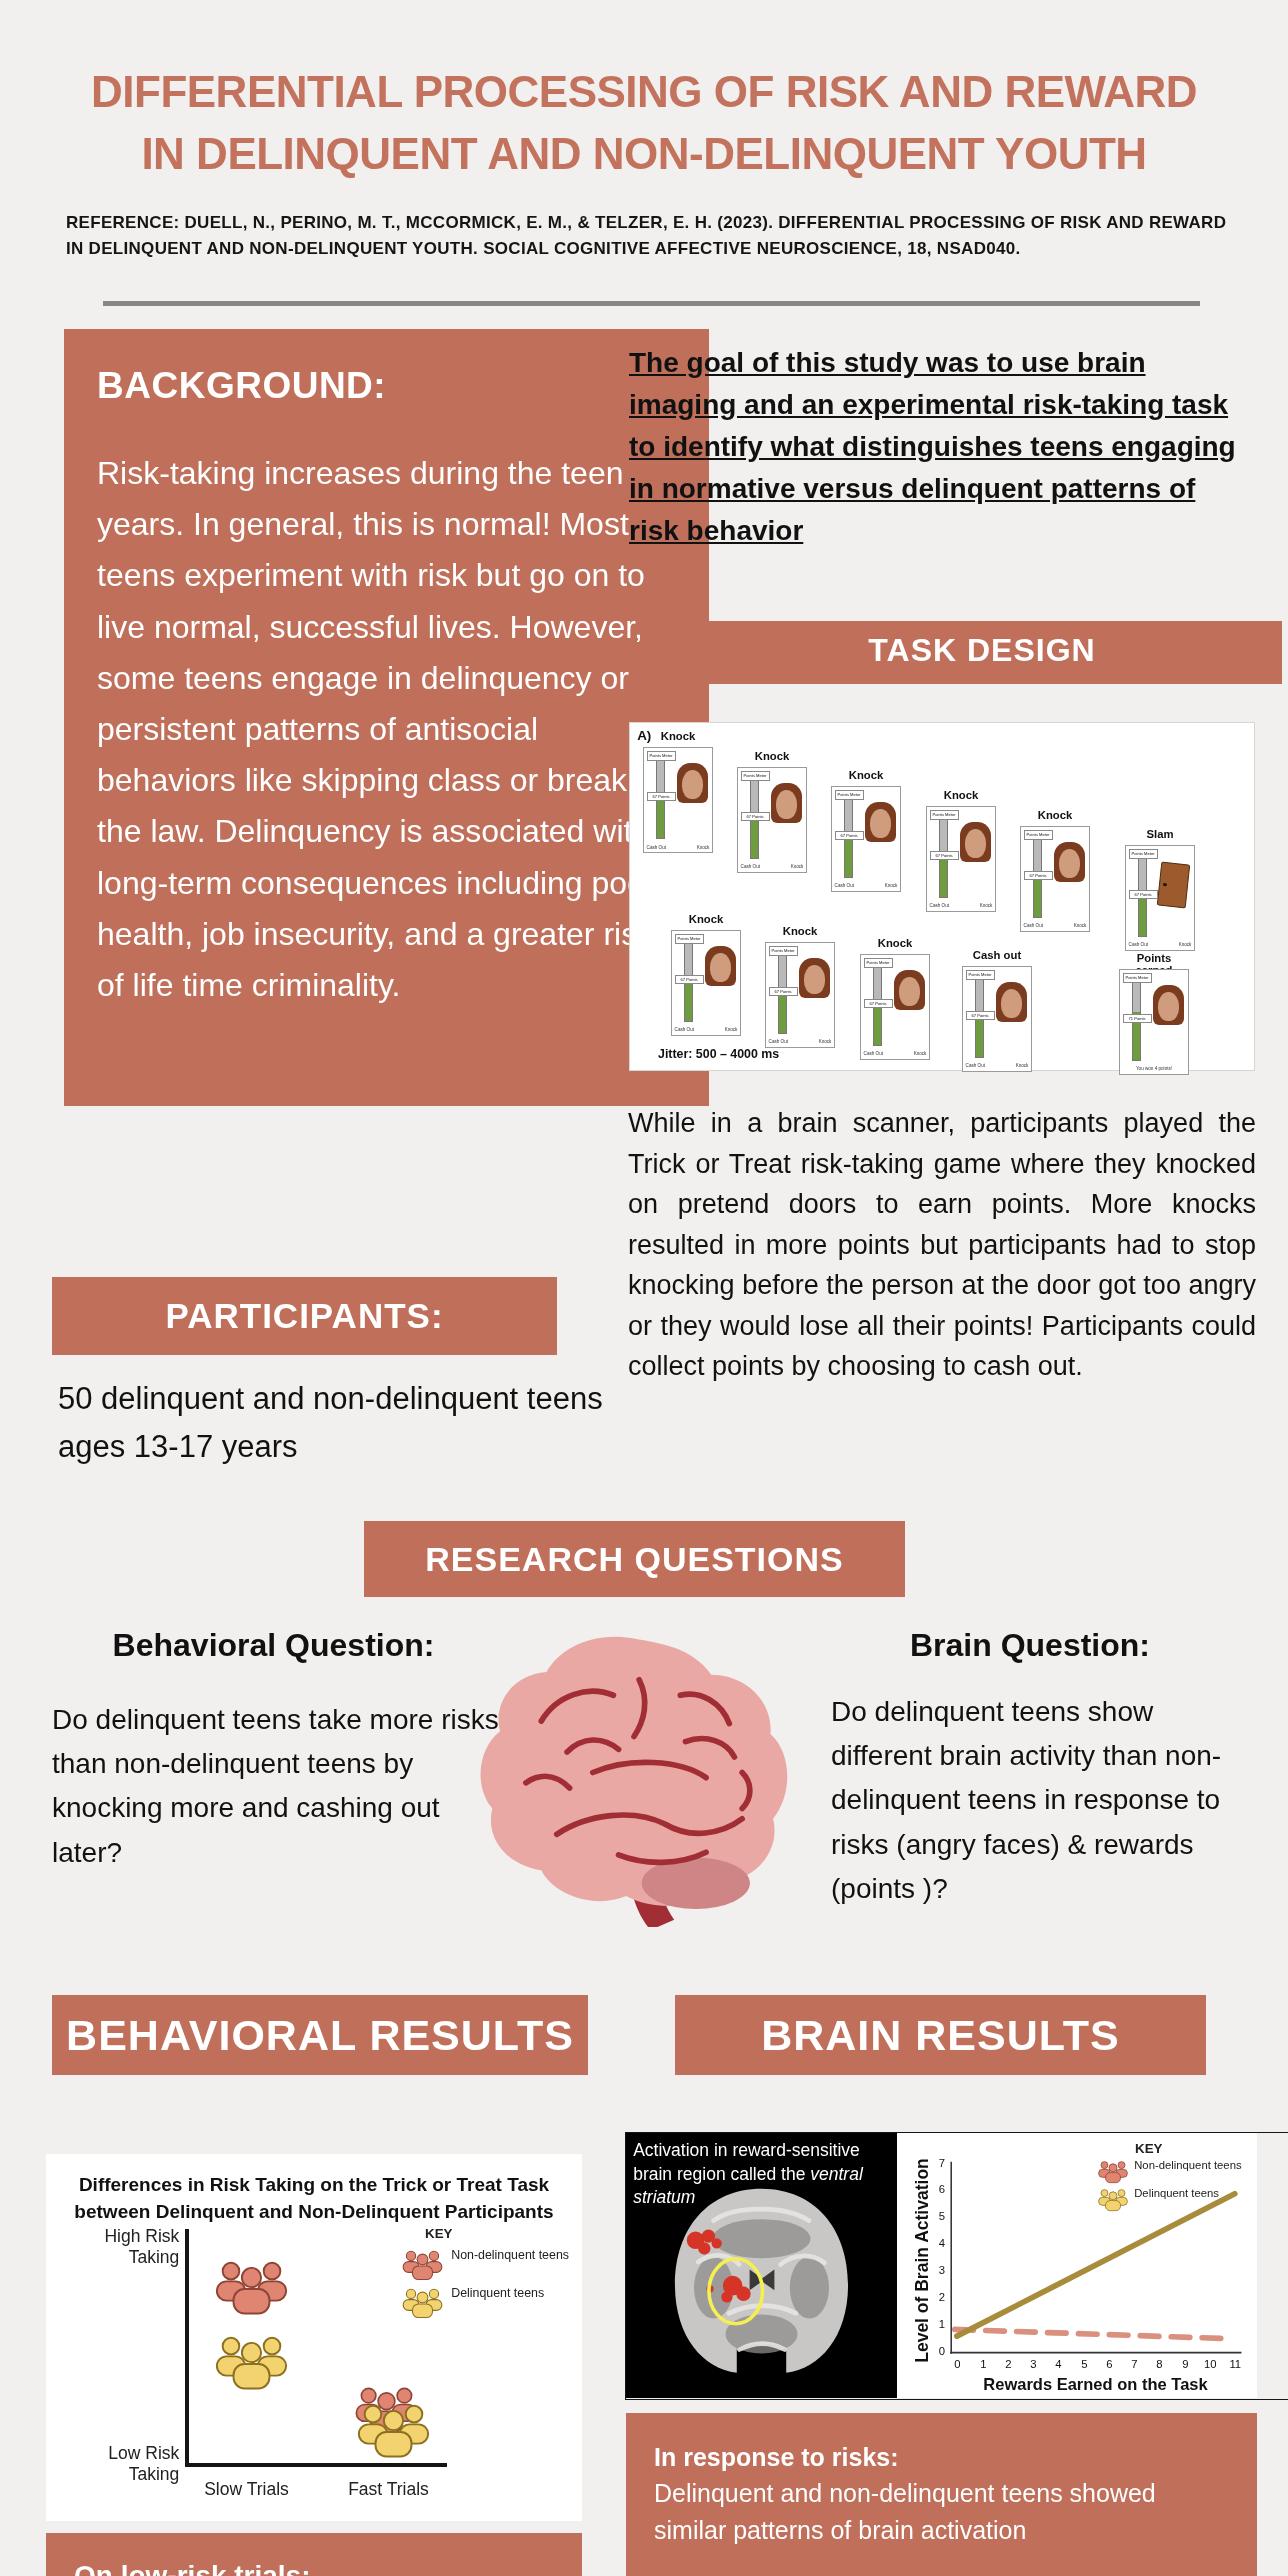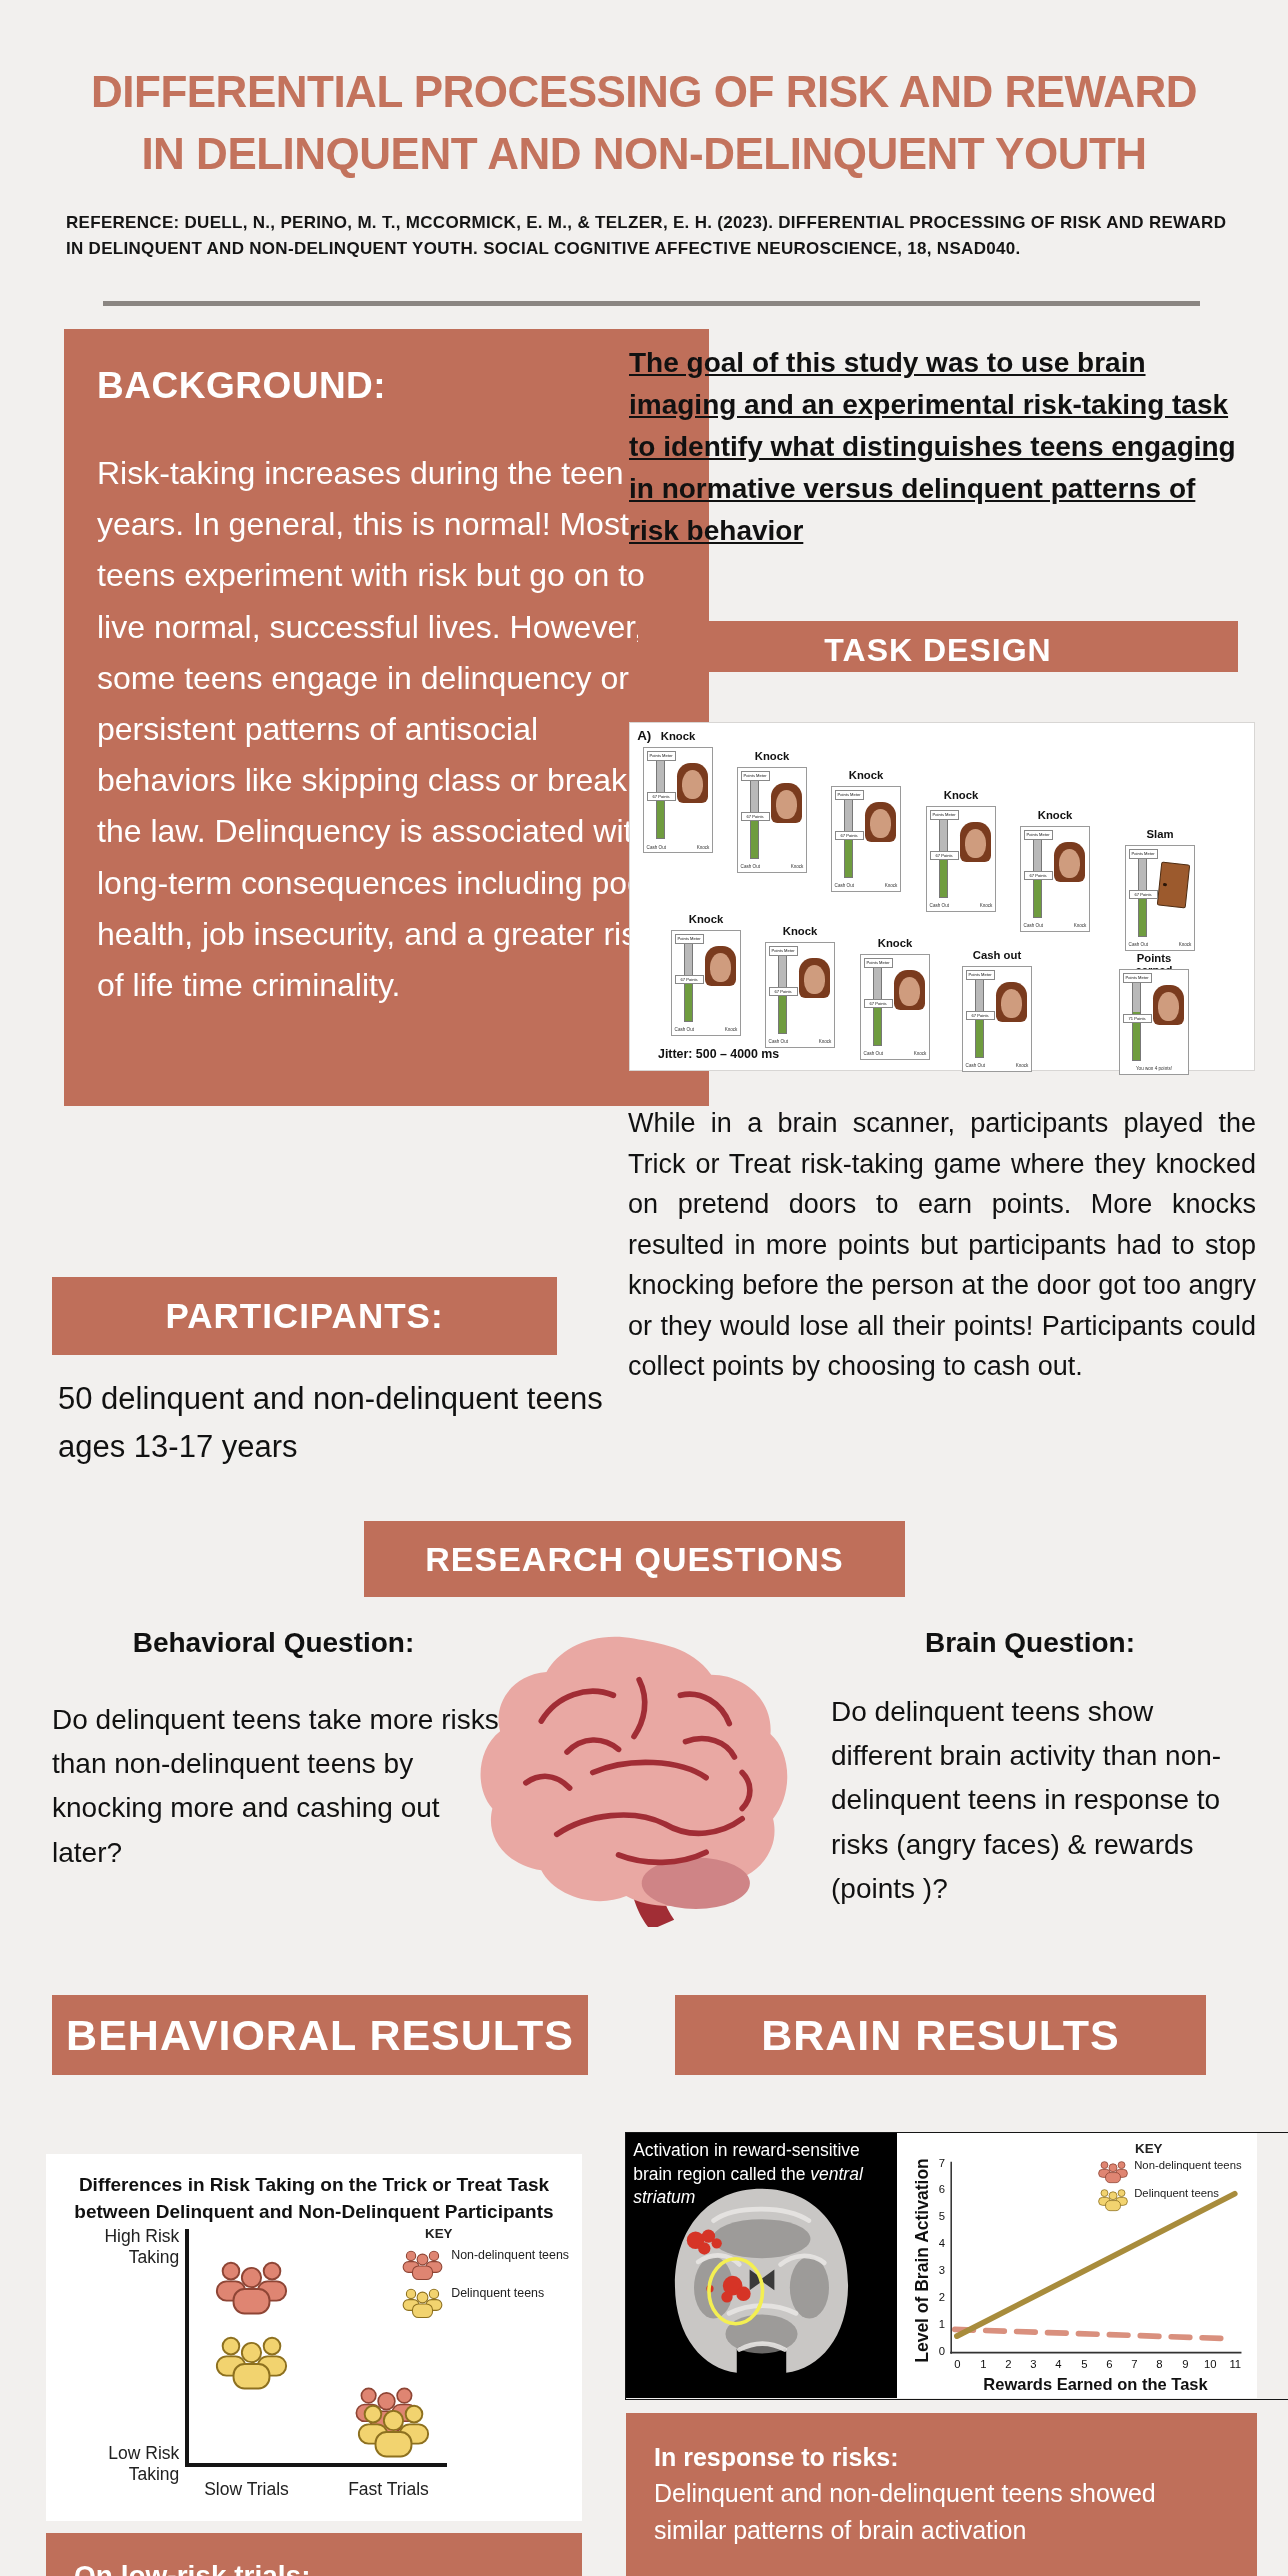--- a/index.html
+++ b/index.html
@@ -13,21 +13,21 @@
          font-size:44px;line-height:1.42;letter-spacing:-0.5px;}
   .reference{left:66px;top:210px;width:1170px;font-size:17px;font-weight:bold;
              color:#151515;line-height:1.5;letter-spacing:0.3px;}
   .divider{left:103px;top:301px;width:1097px;height:5.2px;background:#8b8682;}
   
   .bg-box{left:64px;top:329px;width:645px;height:777px;padding:36px 33px;box-sizing:border-box;overflow:hidden;}
   .bg-box h2{margin:0;font-size:37px;letter-spacing:0.5px;}
   .bg-box p{margin:41px 0 0 0;font-size:32px;line-height:1.6;}
   
   .goal{left:629px;top:342px;width:608px;font-size:28px;font-weight:bold;line-height:1.5;text-decoration:underline;}
-  .task-bar{left:638px;top:621px;width:600px;height:51px;font-size:32px;line-height:58px;}
+  .task-bar{left:682px;top:621px;width:600px;height:63px;font-size:32px;line-height:58px;}
   .figure{left:629px;top:722px;width:624px;height:347px;background:#fff;border:0.5px solid #d8d6d4;}
   .panel-label{left:7.2px;top:5.2px;font-size:13.4px;font-weight:bold;}
   .jitter{left:28px;top:324px;font-size:12.4px;font-weight:bold;}
   .tcard{position:absolute;width:70px;}
   .tcap{text-align:center;font-size:11.3px;font-weight:bold;height:16.5px;}
   .tframe{position:relative;width:70px;height:106px;background:#fff;border:1px solid #9a9a9a;box-sizing:border-box;}
   .meter-label{position:absolute;left:2.6px;top:3.1px;width:27px;height:8.2px;border:0.5px solid #888;font-size:4.1px;
                text-align:center;line-height:8.2px;overflow:hidden;background:#fff;z-index:3;}
   .meter-bar{position:absolute;left:12.4px;top:12.4px;width:6.7px;height:77px;background:#b9b9b9;border:0.5px solid #777;}
   .meter-fill{position:absolute;left:0;bottom:0;width:100%;height:55%;background:#6f9c3f;}
@@ -40,21 +40,21 @@
   .door .knob{position:absolute;left:3.1px;top:19.6px;width:3.6px;height:3.6px;border-radius:50%;background:#2b1608;}
   .card-foot{position:absolute;left:2.6px;right:2.6px;bottom:2.1px;display:flex;justify-content:space-between;
              font-size:4.6px;color:#333;}
   .win-note{position:absolute;left:0;right:0;bottom:2.1px;text-align:center;font-size:4.6px;color:#333;}
   .scanner{left:628px;top:1103px;width:628px;font-size:27px;line-height:1.5;text-align:justify;}
   
   .part-bar{left:52px;top:1277px;width:505px;height:78px;font-size:35px;line-height:78px;}
   .part-text{left:58px;top:1375px;width:567px;font-size:31px;line-height:1.55;}
   
   .rq-bar{left:364px;top:1521px;width:541px;height:76px;font-size:34px;line-height:76px;}
-  .q-head{font-size:28px;font-weight:bold;text-align:center;}
+  .q-head{font-size:32px;font-weight:bold;text-align:center;}
   .q-body{font-size:28px;line-height:1.58;}
   
   .bres-bar{left:52px;top:1995px;width:536px;height:80px;font-size:43px;line-height:80px;}
   .nres-bar{left:675px;top:1995px;width:531px;height:80px;font-size:43px;line-height:80px;}
   
   .bchart{left:46px;top:2154px;width:536px;height:367px;background:#fff;}
   .bchart .ctitle{position:absolute;left:0;right:0;top:16.5px;text-align:center;font-size:19px;font-weight:bold;line-height:1.45;}
   .axis{position:absolute;background:#151515;}
   .alabel{position:absolute;font-size:17.5px;color:#222;}
   .keyt{position:absolute;font-size:13.4px;font-weight:bold;color:#222;}

